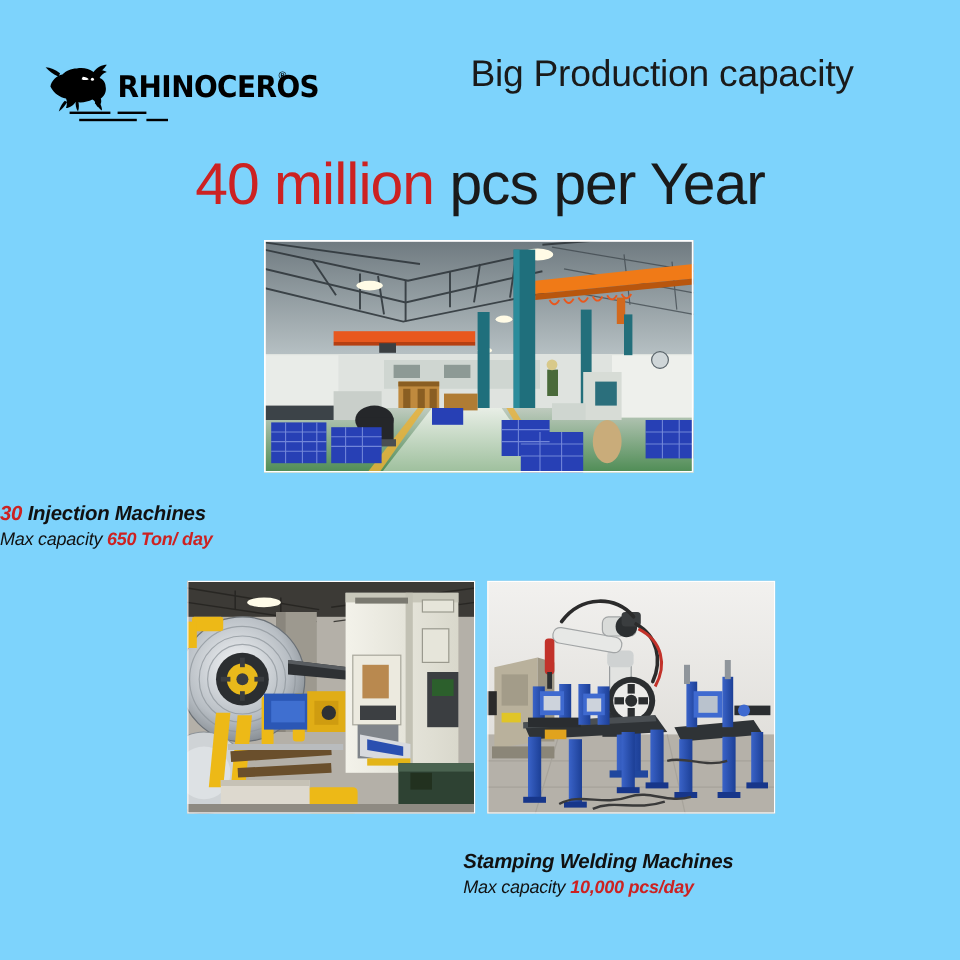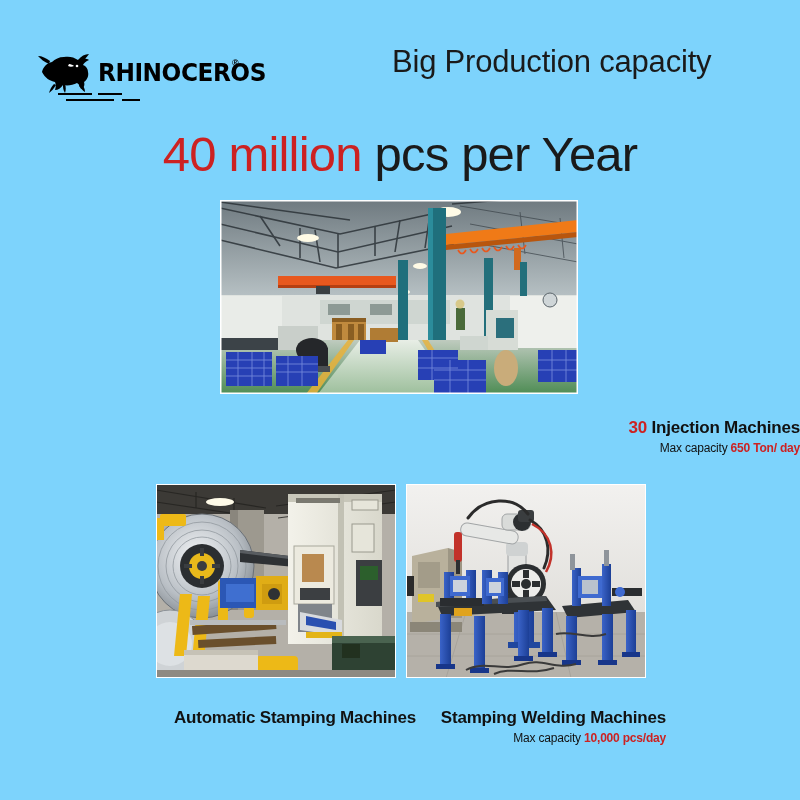--- a/index.html
+++ b/index.html
@@ -57,23 +57,23 @@
   .headline .hl-dark{color:#1a1a1a;margin-top:32px;}
 
   
   .photo{position:absolute;overflow:hidden;background:#ddd;}
   #photo-factory{left:220px;top:200px;width:358px;height:194px;}
   #photo-stamping{left:156px;top:484px;width:240px;height:194px;}
   #photo-welding{left:406px;top:484px;width:240px;height:194px;}
   .photo svg{display:block;width:100%;height:100%;}
 
   
-  .caption{position:absolute;text-align:right;white-space:nowrap;}
+  .caption{position:absolute;text-align:left;white-space:nowrap;font-style:italic;}
   .cap-line1{font-size:17px;font-weight:bold;color:#111;letter-spacing:-0.2px;}
-  .cap-line2{font-size:12px;color:#111;letter-spacing:-0.2px;margin-top:3px;margin-left:40px;}
+  .cap-line2{font-size:15px;color:#111;letter-spacing:-0.2px;margin-top:3px;}
   .cap-line2 .lbl{font-weight:400;}
   .red-b{color:#cc2222;font-weight:bold;}
   .dark-b{color:#111;font-weight:bold;}
 
   #caption-injection{left:0;top:418px;width:800px;}
   #caption-stamping{left:136px;top:708px;width:280px;}
   #caption-welding{left:386px;top:708px;width:280px;}
 </style>
 </head>
 <body>
@@ -463,21 +463,20 @@
       <g fill="none" stroke="#3a3a3a" stroke-width="2">
         <path d="M60 186 C78 176 96 188 118 180 C136 174 150 186 170 180"></path>
         <path d="M88 190 C106 182 124 192 148 184"></path>
         <path d="M150 150 C166 146 182 156 200 150"></path>
       </g>
       <rect x="0" y="0" width="240" height="194" fill="none" stroke="#ffffff" stroke-width="2"></rect>
     </svg>
   </div>
 
   <div class="caption" id="caption-stamping">
-    <div class="cap-line1"><span class="dark-b">Automatic Stamping Machines</span></div>
   </div>
 
   <div class="caption" id="caption-welding">
     <div class="cap-line1"><span class="dark-b">Stamping Welding Machines</span></div>
     <div class="cap-line2"><span class="lbl">Max capacity </span><span class="red-b">10,000 pcs/day</span></div>
   </div>
 
 </div>
 
 </body></html>

